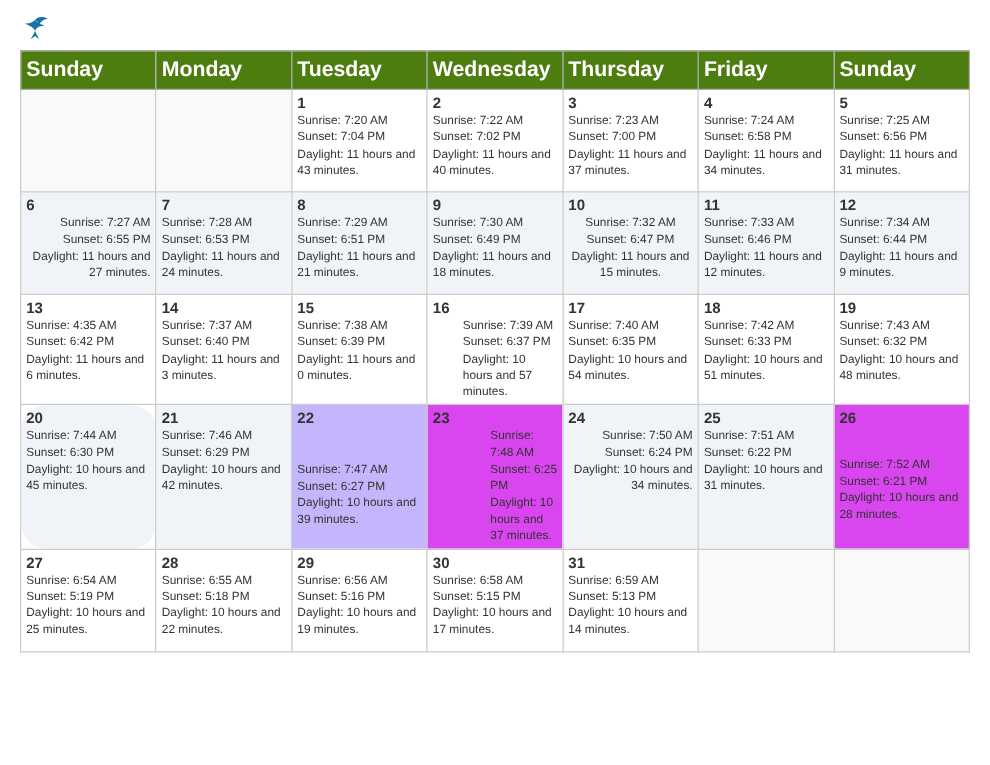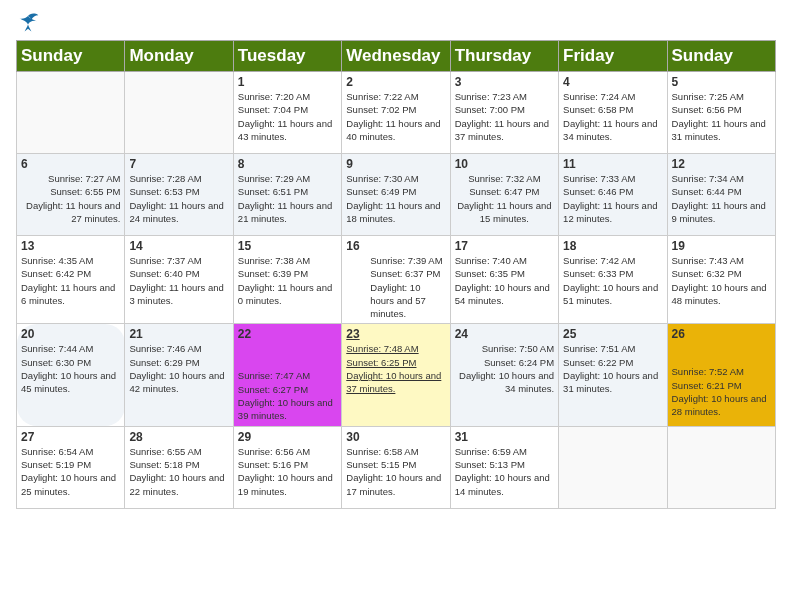--- a/index.html
+++ b/index.html
@@ -260,45 +260,45 @@
             <div class="day-info" style="white-space: pre-line;">Sunrise: 7:44 AM
 Sunset: 6:30 PM
 Daylight: 10 hours and 45 minutes.</div>
           </td>
           <td style="background: rgb(240, 244, 248);">
             <span class="day-number">21</span>
             <div class="day-info" style="white-space: pre-line;">Sunrise: 7:46 AM
 Sunset: 6:29 PM
 Daylight: 10 hours and 42 minutes.</div>
           </td>
-          <td style="background: #d946ef;">
+          <td style="background: #c4b5fd;">
             <span class="day-number">22</span>
             <div class="day-info" style="white-space: pre-line; margin-top: 28px;">Sunrise: 7:47 AM
 Sunset: 6:27 PM
 Daylight: 10 hours and 39 minutes.</div>
           </td>
-          <td style="background: #fef9c3; text-decoration: underline;">
+          <td style="background: #d946ef;">
             <span class="day-number">23</span>
-            <div class="day-info" style="white-space: pre-line;">Sunrise: 7:48 AM
+            <div class="day-info" style="white-space: pre-line; margin-left: 46px;">Sunrise: 7:48 AM
 Sunset: 6:25 PM
 Daylight: 10 hours and 37 minutes.</div>
           </td>
           <td style="background: rgb(240, 244, 248);">
             <span class="day-number">24</span>
             <div class="day-info" style="white-space: pre-line; text-align: right;">Sunrise: 7:50 AM
 Sunset: 6:24 PM
 Daylight: 10 hours and 34 minutes.</div>
           </td>
           <td style="background: rgb(240, 244, 248);">
             <span class="day-number">25</span>
             <div class="day-info" style="white-space: pre-line;">Sunrise: 7:51 AM
 Sunset: 6:22 PM
 Daylight: 10 hours and 31 minutes.</div>
           </td>
-          <td style="background: #eab308;">
+          <td style="background: #d946ef;">
             <span class="day-number">26</span>
             <div class="day-info" style="white-space: pre-line; margin-top: 24px;">Sunrise: 7:52 AM
 Sunset: 6:21 PM
 Daylight: 10 hours and 28 minutes.</div>
           </td>
         </tr>
         <tr>
           <td>
             <span class="day-number">27</span>
             <div class="day-info" style="white-space: pre-line;">Sunrise: 6:54 AM

